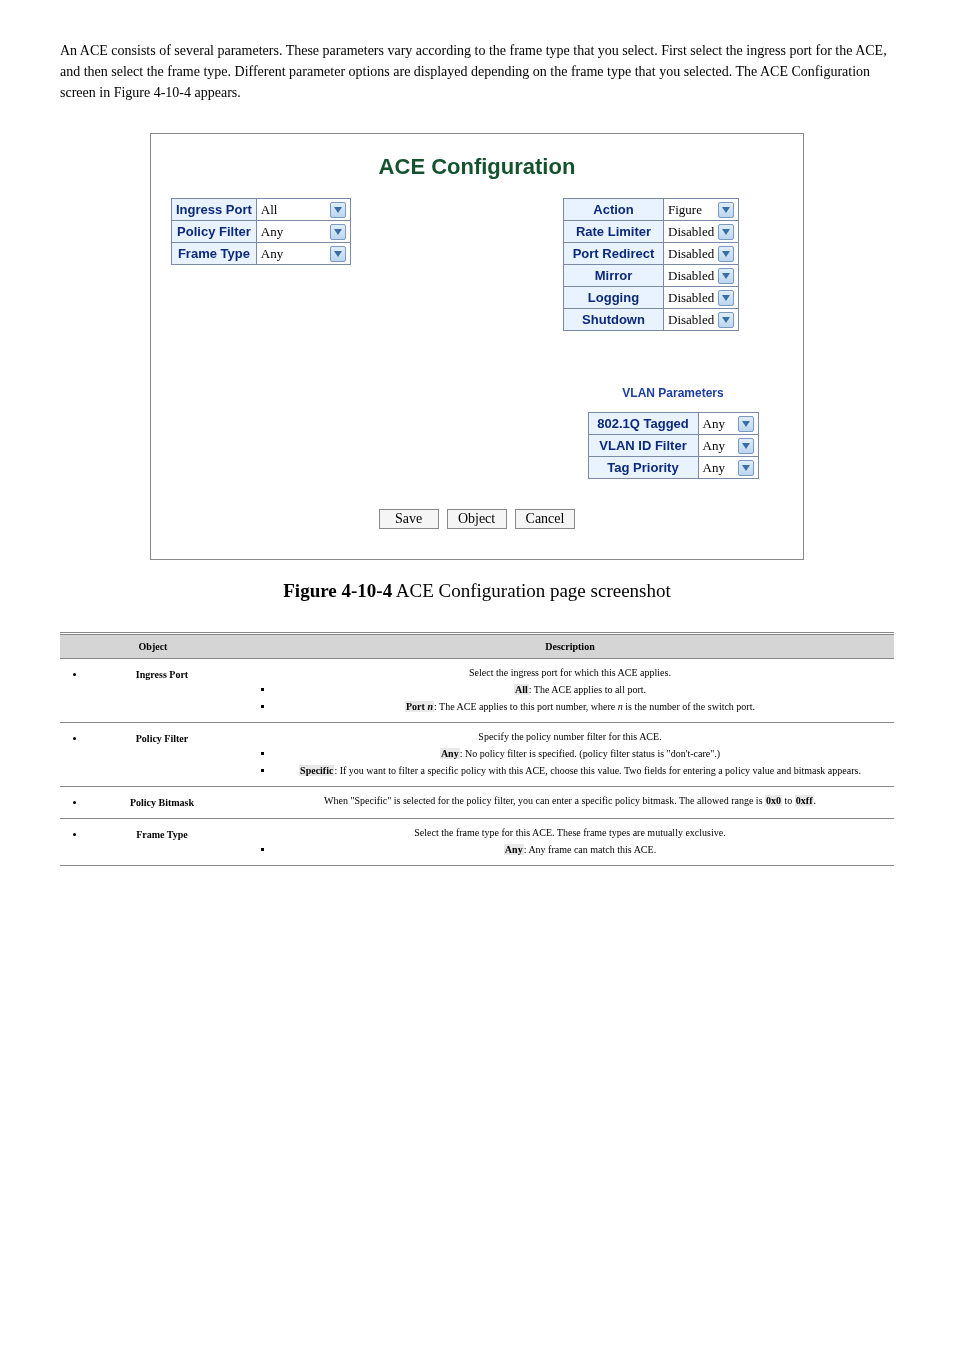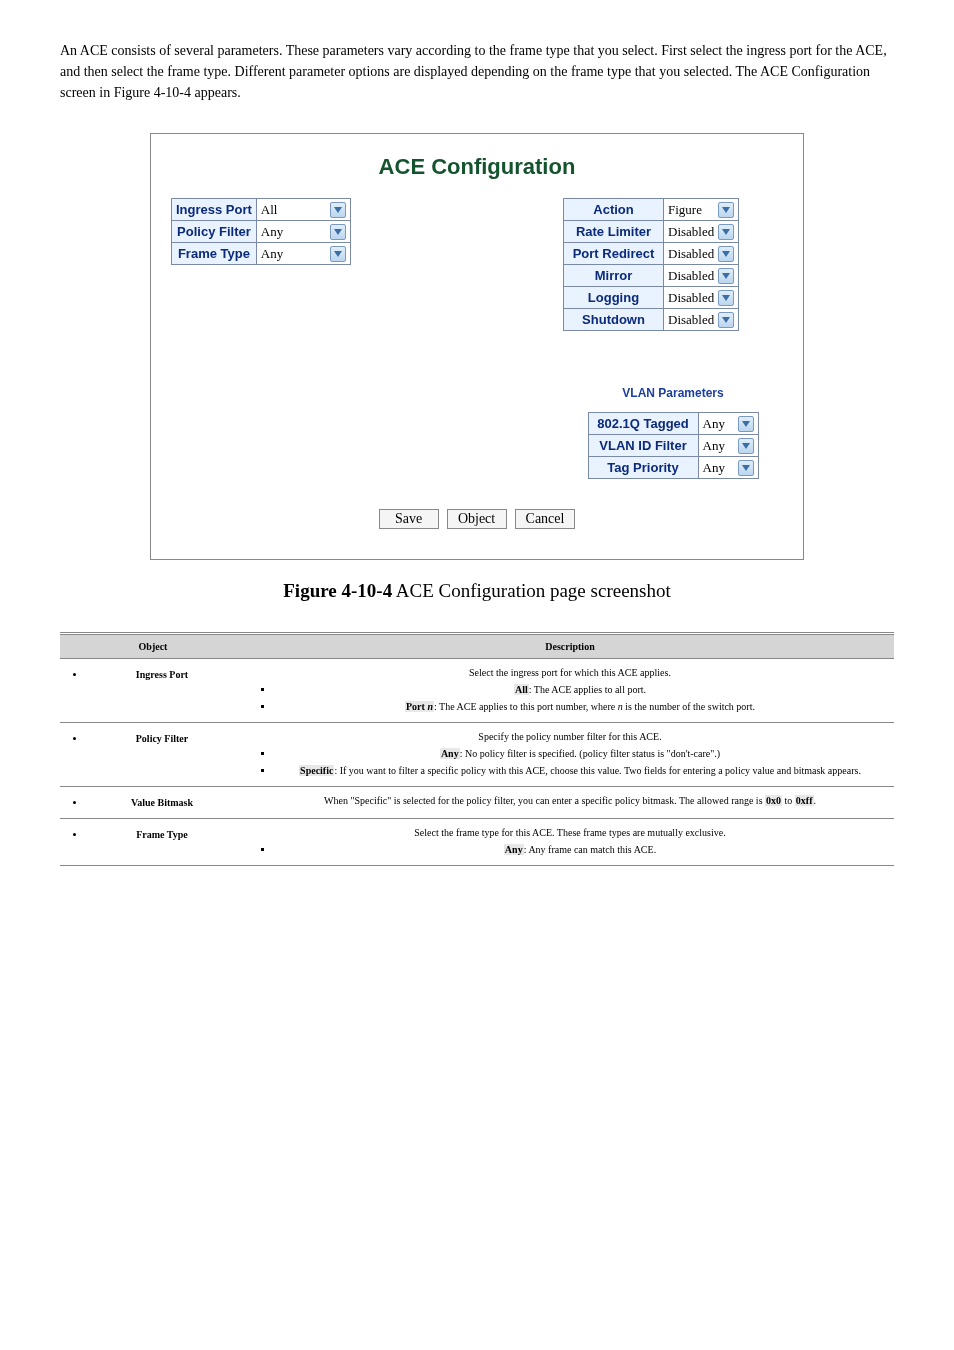--- a/index.html
+++ b/index.html
@@ -392,21 +392,21 @@
             </ul>
           </td>
           <td>Specify the policy number filter for this ACE.<ul class="i">
               <li><span class="hl bold">Any</span>: No policy filter is specified. (policy filter status is "don't-care".)</li>
               <li><span class="hl bold">Specific</span>: If you want to filter a specific policy with this ACE, choose this value. Two fields for entering a policy value and bitmask appears.</li>
             </ul></td>
         </tr>
         <tr>
           <td class="obj">
             <ul class="o">
-              <li><span class="bold">Value Bitmask</span></li>
+              <li><span class="bold">Policy Bitmask</span></li>
             </ul>
           </td>
           <td>When "Specific" is selected for the policy filter, you can enter a specific policy bitmask. The allowed range is <span class="hl bold">0x0</span> to <span class="hl bold">0xff</span>.</td>
         </tr>
         <tr>
           <td class="obj">
             <ul class="o">
               <li><span class="bold">Frame Type</span></li>
             </ul>
           </td>

